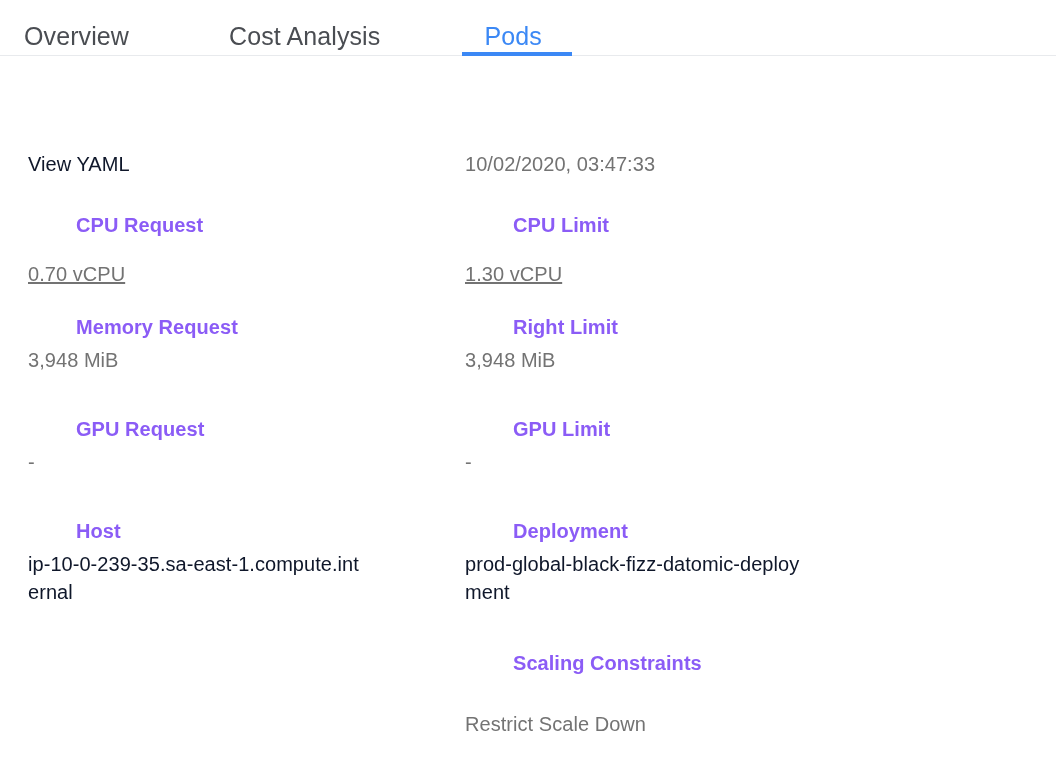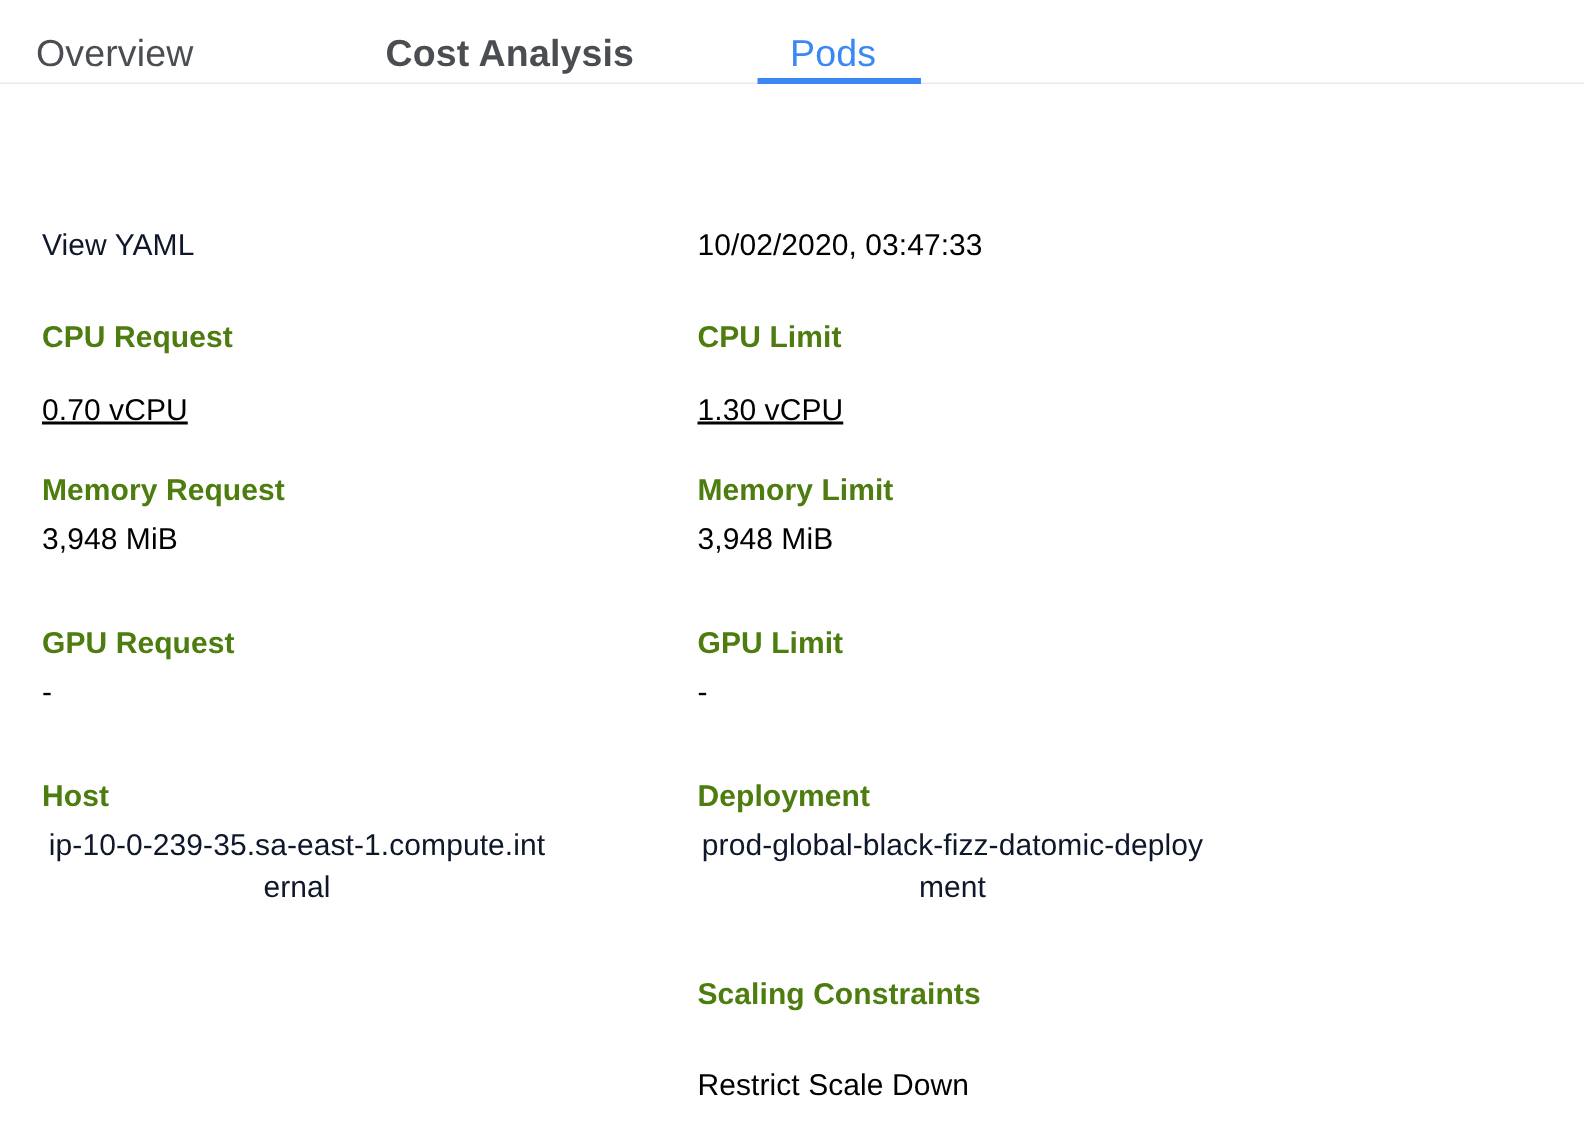--- a/index.html
+++ b/index.html
@@ -56,48 +56,49 @@
     position: absolute;
     left: -16px;
     right: -24px;
     bottom: -1px;
     height: 4px;
     background: #3b88f5;
   }
 
   
   .tab-0 { margin-left: 18px; }
-  .tab-1 { margin-left: 116px; font-weight: bold; }
+  .tab-1 { margin-left: 88px; }
   .tab-2 { margin-left: 95px; }
   .tab-3 { margin-left: 93px; }
   .tab-4 { margin-left: 92px; }
 
   
   .detail {
     position: relative;
     padding-top: 20px;
   }
   .col {
     position: absolute;
     top: 20px;
     width: 400px;
   }
   .col-left  { left: 28px; }
   .col-right { left: 465px; }
   .field-label {
     font-size: 20px;
     font-weight: 700;
-    color: #4d7c0f;
+    color: #8b5cf6;
     line-height: 26px;
     letter-spacing: 0.05px;
+    margin-left: 48px;
   }
   .field-value {
     font-size: 20px;
     font-weight: 400;
-    color: #000000;
+    color: #737373;
     line-height: 28px;
     letter-spacing: 0.05px;
   }
   .field-value.link,
   a.link {
     color: #0f172a;
     text-decoration: none;
     cursor: pointer;
     display: inline-block;
     max-width: 340px;
@@ -109,21 +110,21 @@
   .abs { position: absolute; left: 0; }
 
   .r-top     { top: 74px; }   
   .r-1-label { top: 136px; }  
   .r-1-value { top: 184px; text-decoration: underline; }
   .r-2-label { top: 238px; }  
   .r-2-value { top: 270px; }
   .r-3-label { top: 340px; }  
   .r-3-value { top: 372px; }
   .r-4-label { top: 442px; }  
-  .r-4-value { top: 474px; text-align: center; }
+  .r-4-value { top: 474px; }
   .r-5-label { top: 574px; }  
   .r-5-v1    { top: 634px; }
 </style>
 </head>
 <body>
 
 <div class="tabbar">
   <div class="tabs">
 
     <button class="tab tab-0">
@@ -170,21 +171,21 @@
 
   </div>
 
   <div class="col col-right">
 
     <div class="abs r-top field-value">10/02/2020, 03:47:33</div>
 
     <div class="abs r-1-label field-label">CPU Limit</div>
     <div class="abs r-1-value field-value">1.30 vCPU</div>
 
-    <div class="abs r-2-label field-label">Memory Limit</div>
+    <div class="abs r-2-label field-label">Right Limit</div>
     <div class="abs r-2-value field-value">3,948 MiB</div>
 
     <div class="abs r-3-label field-label">GPU Limit</div>
     <div class="abs r-3-value field-value">-</div>
 
     <div class="abs r-4-label field-label">Deployment</div>
     <div class="abs r-4-value">
       <a class="link field-value">prod-global-black-fizz-datomic-deployment</a>
     </div>
 

